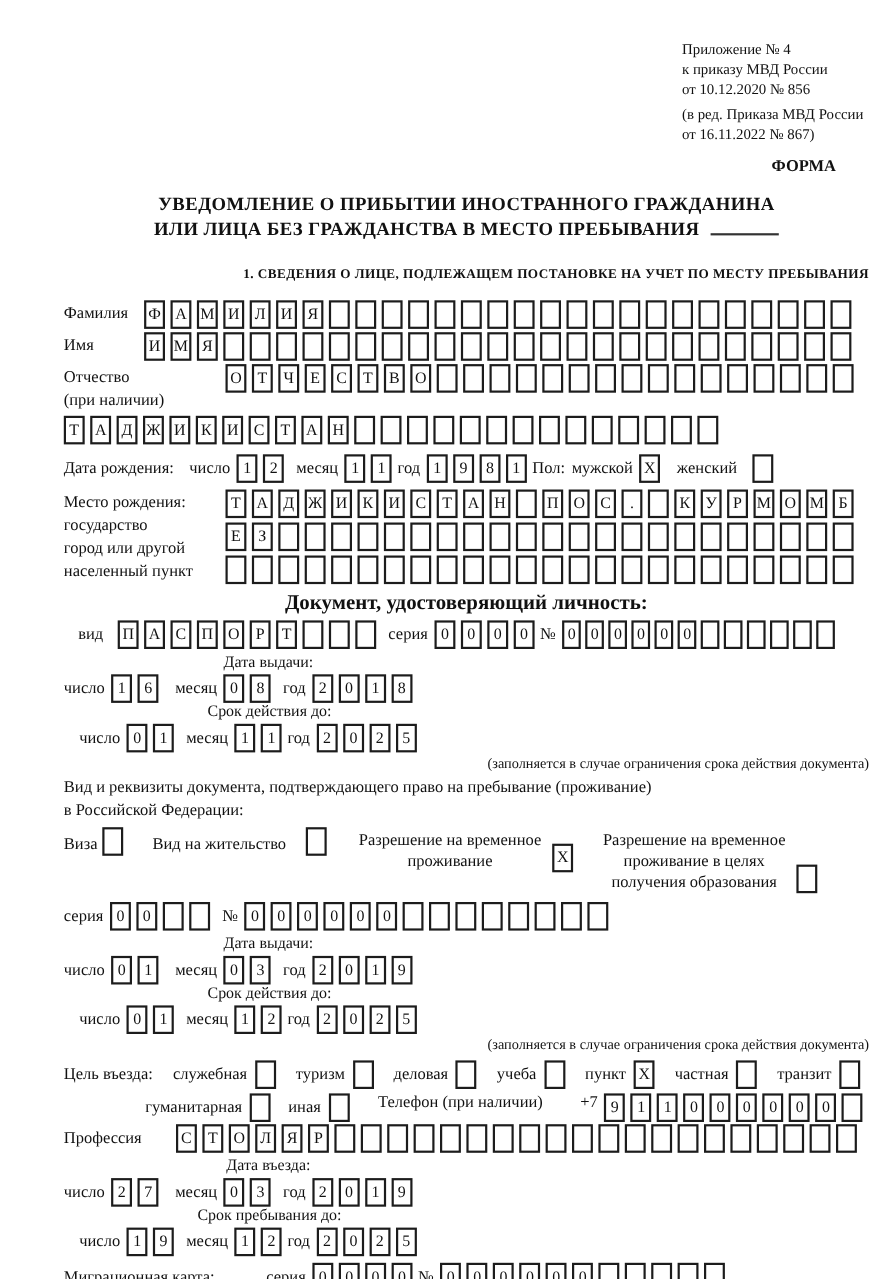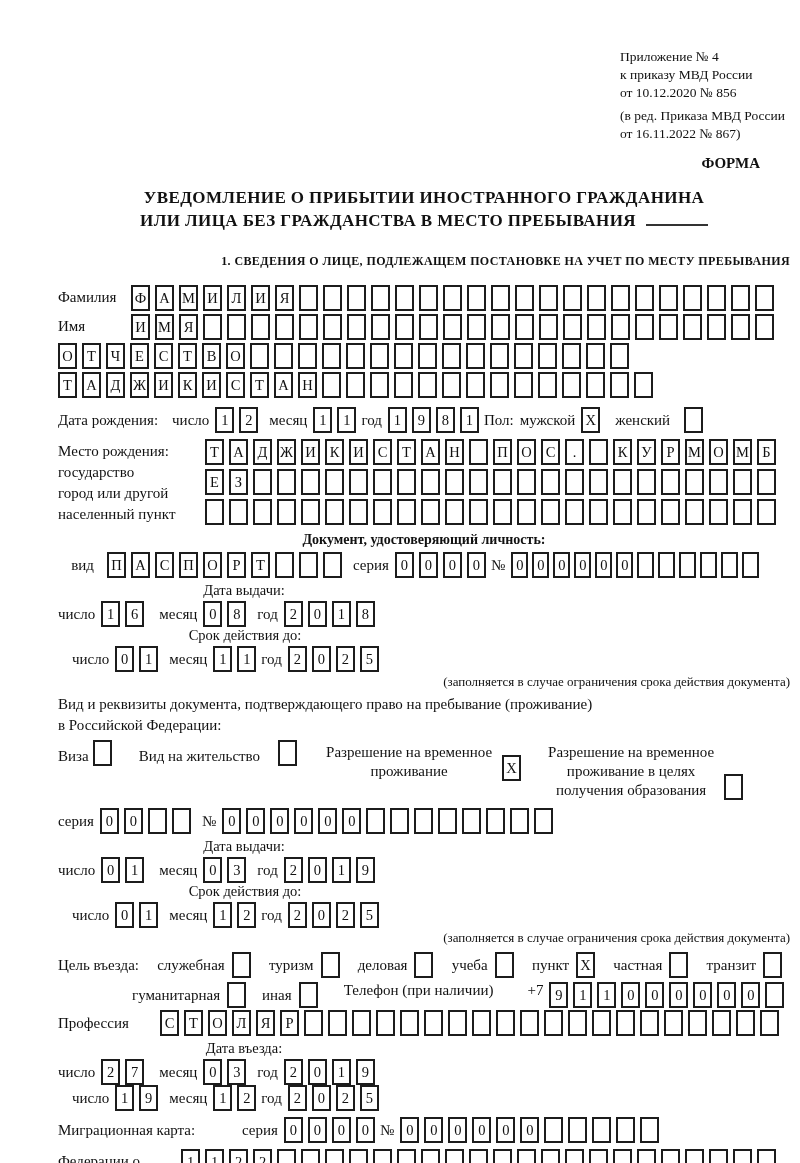--- a/index.html
+++ b/index.html
@@ -2,21 +2,21 @@
 <html><head>
 <meta charset="utf-8">
 <style>
   * { margin:0; padding:0; box-sizing:border-box; }
   html,body { background:#ffffff; }
   body {
     width:800px; height:1163px; margin:0 auto;
     font-family:"Liberation Serif","DejaVu Serif",serif;
     color:#111; font-size:15px; overflow:hidden;
   }
-  .page { padding:48px 10px 0 58px; width:800px; height:1163px; }
+  .page { padding:36px 10px 0 58px; width:800px; height:1163px; }
 
   
   .appendix { margin-left:562px; font-size:13.5px; line-height:18px; }
   .appendix .rev { margin-top:5px; }
   .forma { text-align:right; padding-right:30px; font-weight:bold; font-size:15px; margin-top:12px; }
 
   
   .title { text-align:center; font-weight:bold; font-size:17px; line-height:23px; margin-top:14px; letter-spacing:.4px;}
   .title-blank { display:inline-block; width:62px; border-bottom:2px solid #333; height:14px; margin-left:10px; }
 
@@ -36,21 +36,21 @@
   .flabel { flex:none; line-height:21px; padding-top:2px; }
   .w73 { width:73px; } .w147 { width:147px; } .w120 { width:120px; }
   .w102 { width:102px; } .w123 { width:123px; } .w49 { width:49px;text-align:center; } .w170 { width:170px; }
 
   .inline-lbl { line-height:26px; flex:none; }
   .ml6 { margin-left:6px; } .mr6 { margin-right:6px; } .ml10 { margin-left:10px; } .ml14 { margin-left:14px; }
 
   .birthrow { margin-top:9px; margin-bottom:6px; }
   .bp-rows .cells { margin-bottom:4px; display:flex; }
 
-  .center-bold { text-align:center; font-weight:bold; font-size:14px; margin:2px 0 4px 0; }
+  .center-bold { text-align:center; font-weight:bold; font-size:19px; margin:2px 0 4px 0; }
 
   .dates-row { display:flex; margin-top:4px;flex-direction:column; }
   .dg { flex:none; }
   .dg-left { width:372px; }
   .dg-right { margin-left:14px; width:346px; }
   .dtitle { text-align:center; font-size:14.5px; line-height:17px; margin-bottom:2px; }
   .dfields { display:flex; align-items:center; }
   .note-right { text-align:right; font-size:13px; line-height:17px; margin:1px 0 4px 0; padding-right:0px; }
 
   .plain { line-height:21px; }
@@ -153,20 +153,24 @@
         <span class="cell"></span>
         <span class="cell"></span>
         <span class="cell"></span>
         <span class="cell"></span>
         <span class="cell"></span>
         <span class="cell"></span>
       </div>
   </div>
 
   <div class="frow">
+    <div class="flabel w147">
+      <div>Отчество</div>
+      <div>(при наличии)</div>
+    </div>
     <div class="cells">
         <span class="cell">О</span>
         <span class="cell">Т</span>
         <span class="cell">Ч</span>
         <span class="cell">Е</span>
         <span class="cell">С</span>
         <span class="cell">Т</span>
         <span class="cell">В</span>
         <span class="cell">О</span>
         <span class="cell"></span>
@@ -631,20 +635,21 @@
         <span class="ml6 mr6">год</span>
         <span class="cells">
             <span class="cell">2</span>
             <span class="cell">0</span>
             <span class="cell">1</span>
             <span class="cell">9</span>
           </span>
       </div>
     </div>
     <div class="dg dg-right">
+      <div class="dtitle">Срок пребывания до:</div>
       <div class="dfields">
         <span class="mr6">число</span>
         <span class="cells">
             <span class="cell">1</span>
             <span class="cell">9</span>
           </span>
         <span class="ml6 mr6">месяц</span>
         <span class="cells">
             <span class="cell">1</span>
             <span class="cell">2</span>

